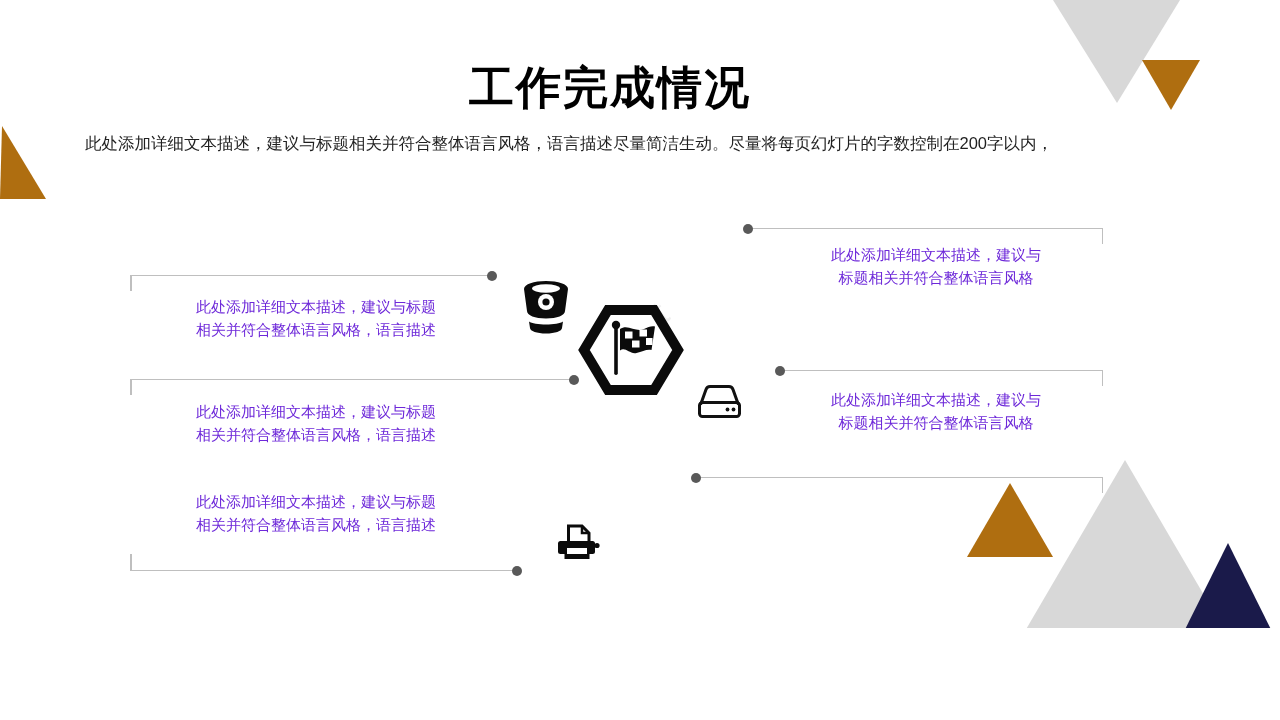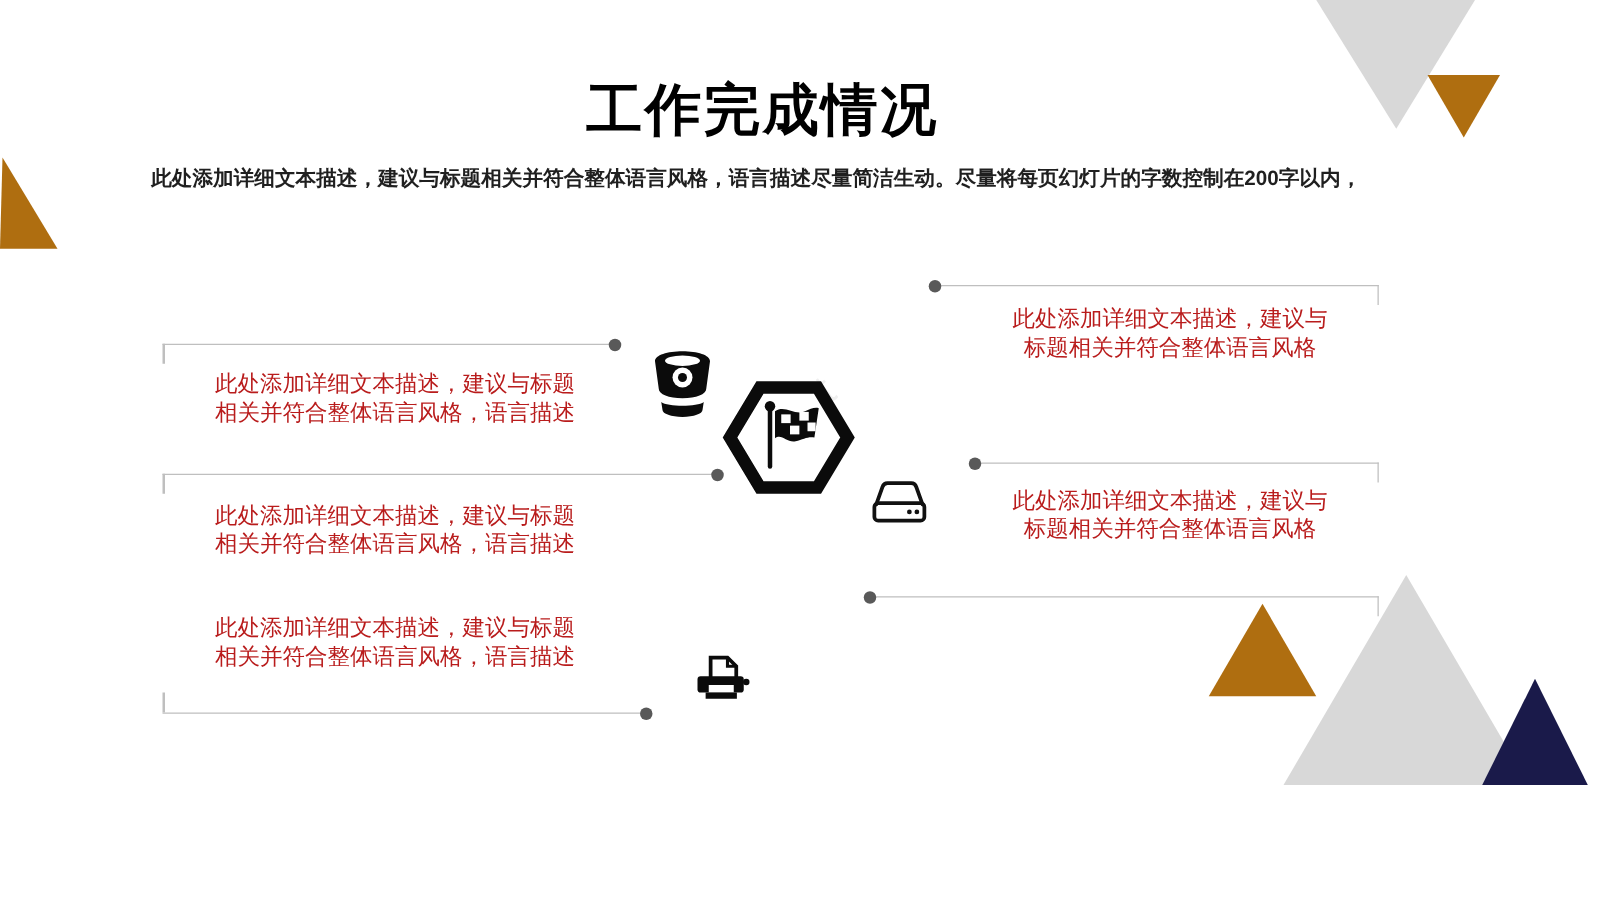--- a/index.html
+++ b/index.html
@@ -7,26 +7,26 @@
     position:relative; width:1280px; height:628px; background:#ffffff;
     overflow:hidden; font-family:"Liberation Sans","DejaVu Sans",sans-serif;
   }
   .deco-svg { position:absolute; left:0; top:0; width:1280px; height:720px; pointer-events:none; }
 
   .page-title {
     position:absolute; top:58px; left:0; width:1220px; text-align:center;
     font-size:45px; font-weight:900; color:#000000; letter-spacing:2px;
   }
   .subtitle {
-    position:absolute; top:131px; left:85px; width:1040px; text-align:center;
-    font-size:16.5px; line-height:24px; color:#1f1f1f;font-weight:bold;
+    position:absolute; top:131px; left:85px; width:1040px; 
+    font-size:16.5px; line-height:24px; color:#1f1f1f;
   }
 
   .item-text {
-    position:absolute; font-size:18px; line-height:22.5px; color:#b91c1c; text-align:center;
+    position:absolute; font-size:15px; line-height:22.5px; color:#6d28d9; text-align:center;
   }
   .item-text-left  { left:131px; width:370px; }
   .item-text-right { left:750px; width:372px; }
 
   .connector { position:absolute; height:0; border-top:1.5px solid #BFBFBF; }
   .connector .dot {
     position:absolute; width:10px; height:10px; border-radius:50%;
     background:#595959; top:-5.5px;
   }
   .connector.dot-right .dot { right:-5px; }

